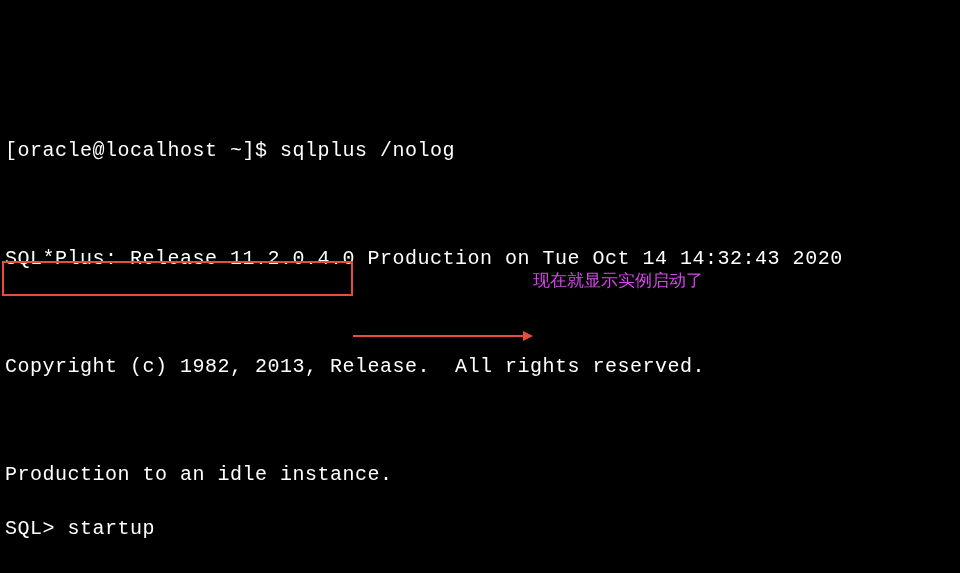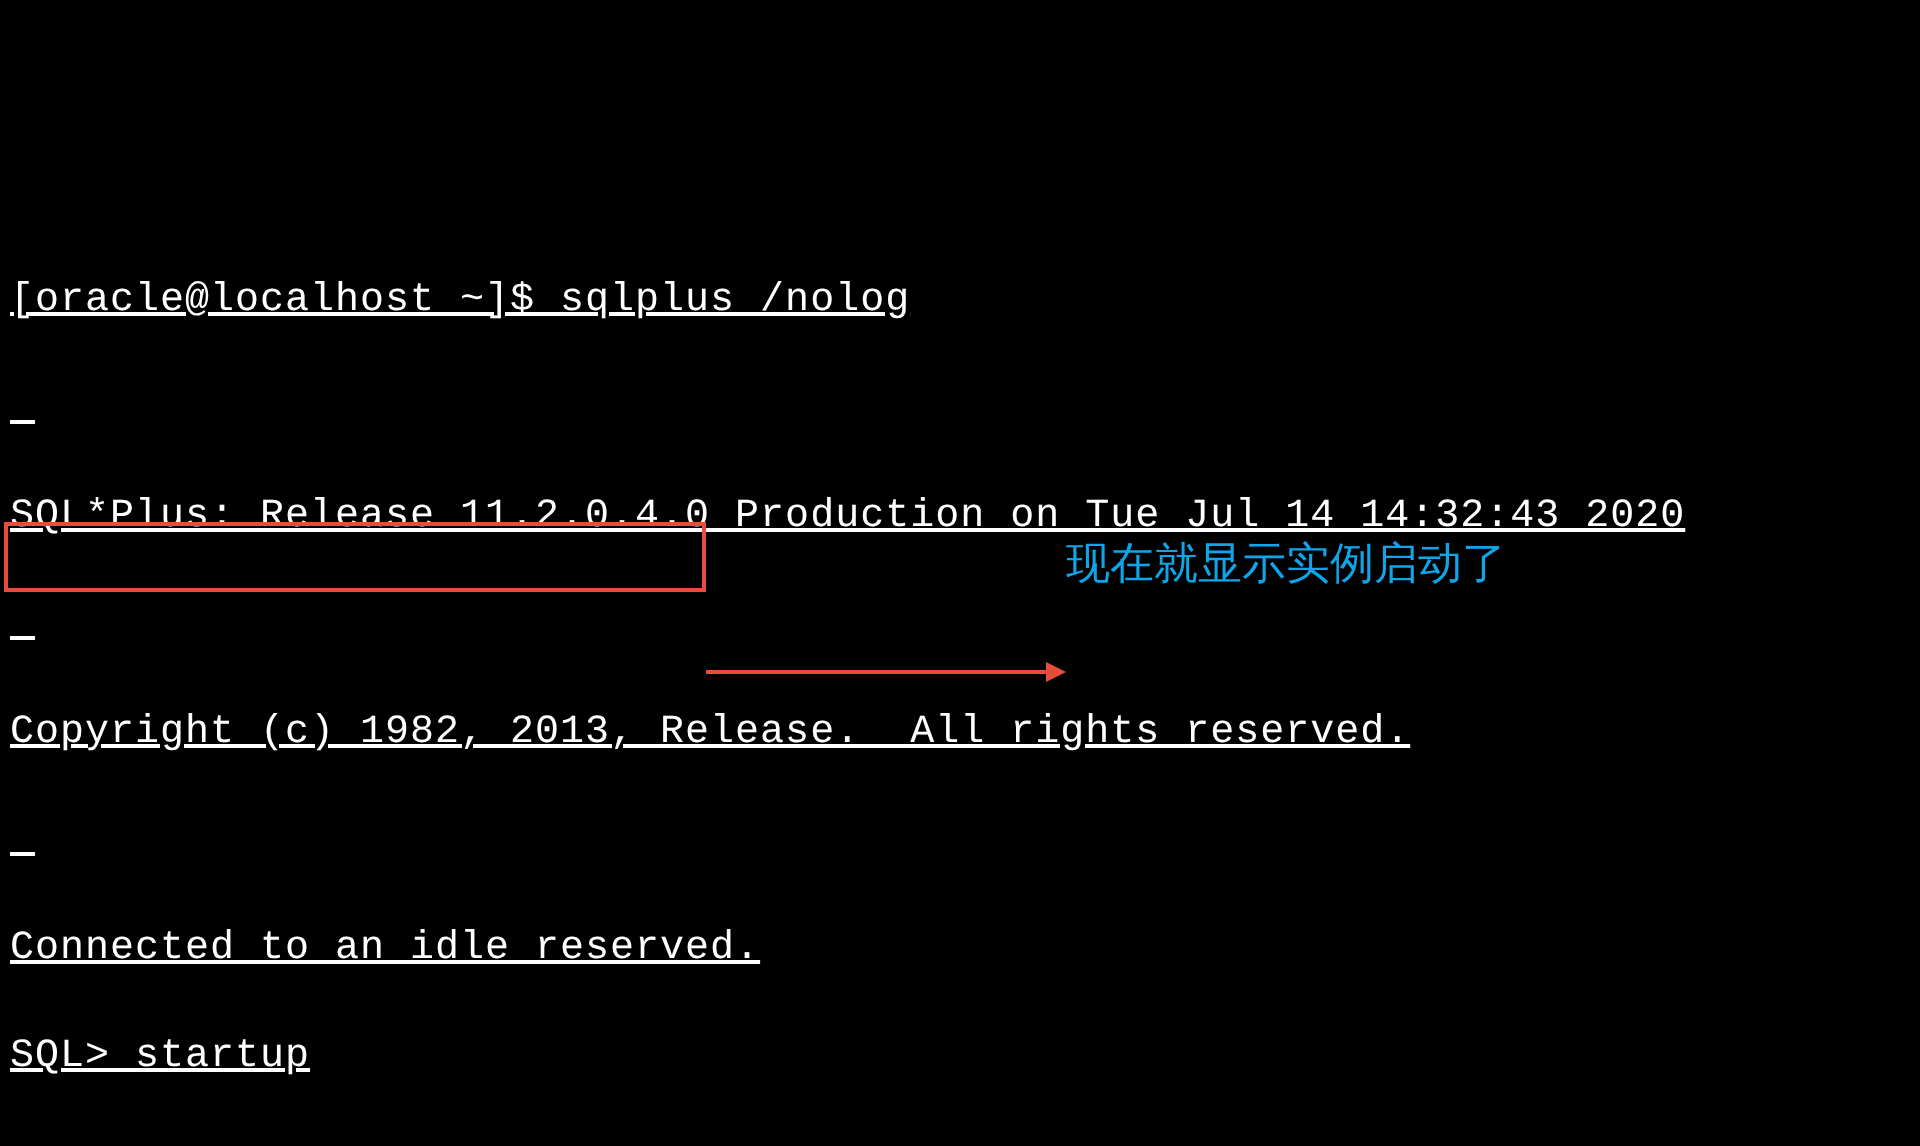--- a/index.html
+++ b/index.html
@@ -34,41 +34,41 @@
       top: 275px;
       pointer-events: none;
     }
     .arrow-container svg {
       display: block;
     }
     .annotation {
       position: absolute;
       left: 533px;
       top: 268px;
-      color: #0ea5e9;
-      font-family: Liberation Sans, sans-serif;
-      font-size: 22px;
+      color: #d946ef;
+      font-family: Liberation Mono, monospace;
+      font-size: 17px;
       letter-spacing: 0;
       white-space: nowrap;
     }
-    .line { display: block; text-decoration: underline; }
+    .line { display: block; }
   </style>
 </head>
 <body>
 
 
 
 <div class="terminal">
 <span class="line">[oracle@localhost ~]$ sqlplus /nolog</span>
 <span class="line"> </span>
-<span class="line">SQL*Plus: Release 11.2.0.4.0 Production on Tue Jul 14 14:32:43 2020</span>
+<span class="line">SQL*Plus: Release 11.2.0.4.0 Production on Tue Oct 14 14:32:43 2020</span>
 <span class="line"> </span>
 <span class="line">Copyright (c) 1982, 2013, Release.  All rights reserved.</span>
 <span class="line"> </span>
-<span class="line">Connected to an idle reserved.</span>
+<span class="line">Production to an idle instance.</span>
 <span class="line">SQL&gt; startup</span>
 
 
 
 
 
 
 
 
 

